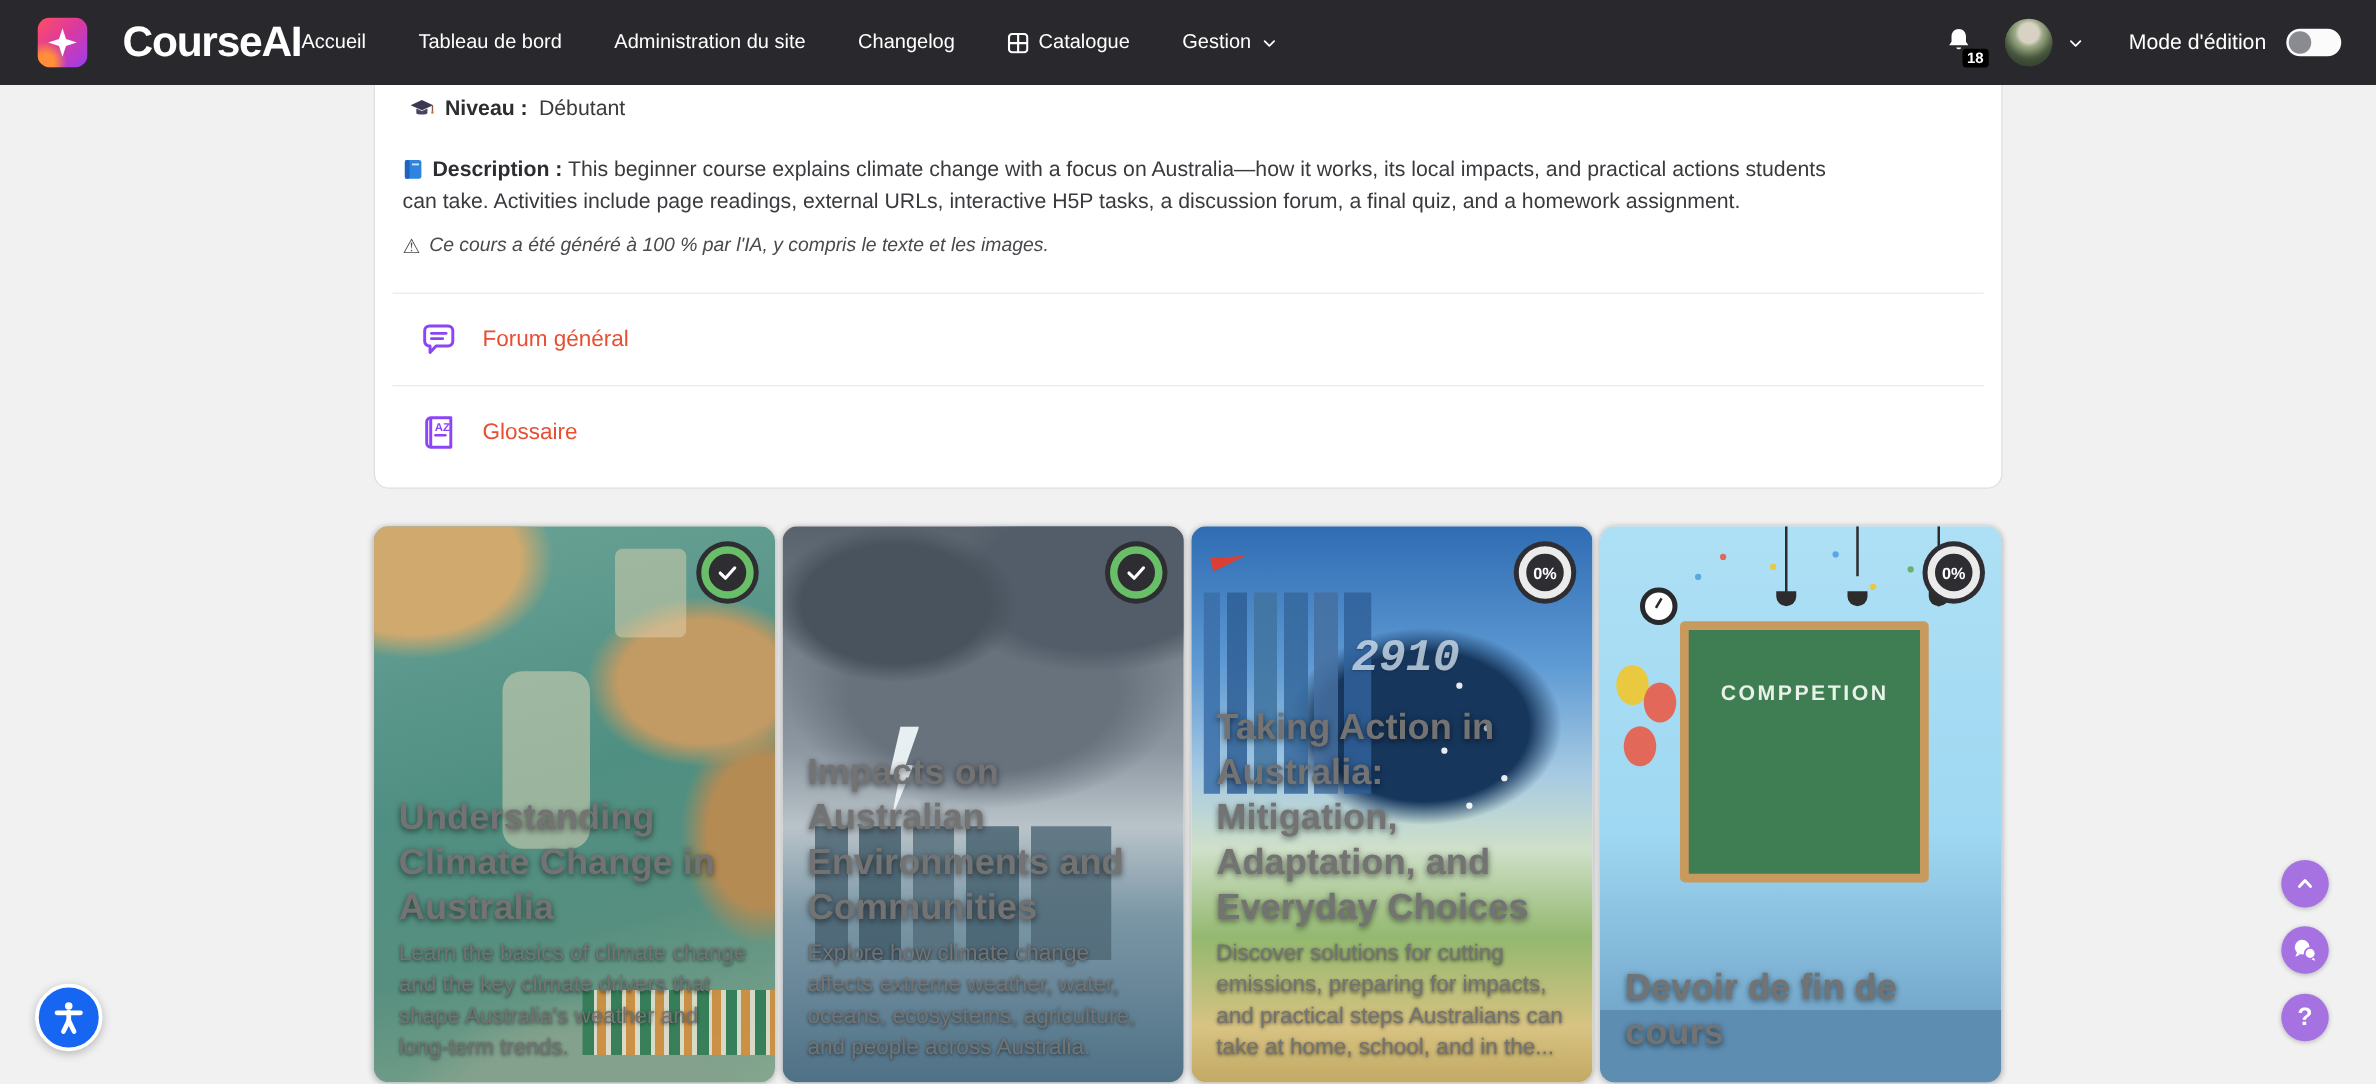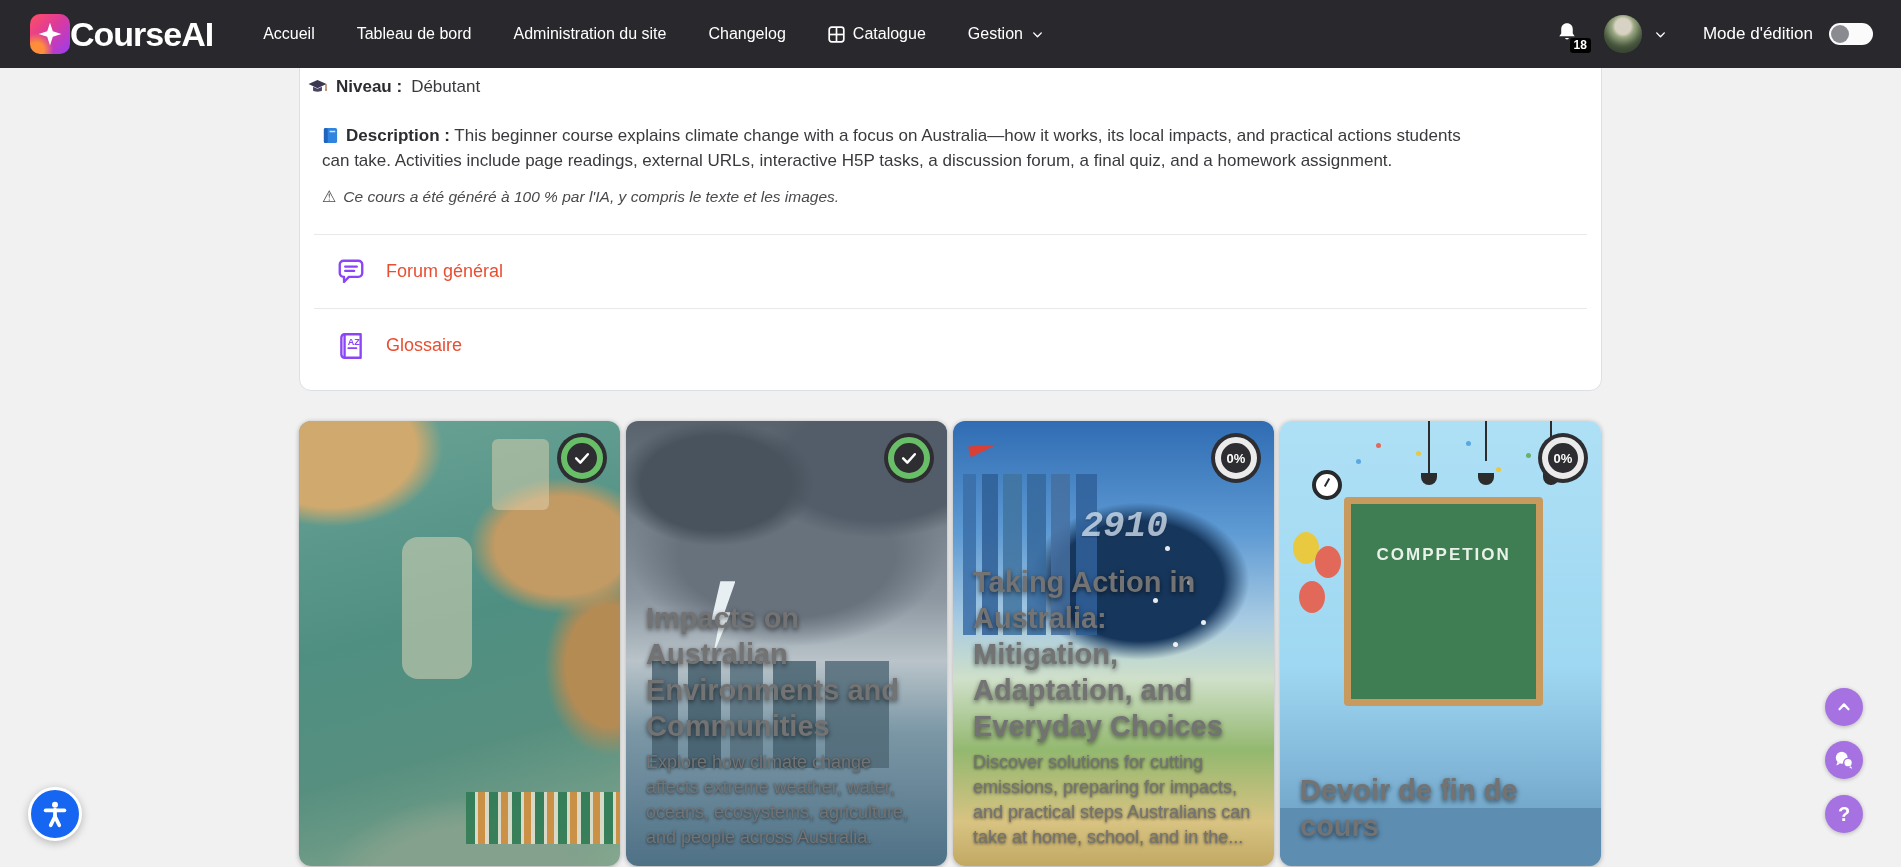--- a/index.html
+++ b/index.html
@@ -2,21 +2,21 @@
 <html><head>
 <meta charset="utf-8">
 <style>
   * { margin:0; padding:0; box-sizing:border-box; }
   html,body { width:1901px; height:867px; overflow:hidden; }
   body { position:relative; background:#f1f1f2; font-family:"Liberation Sans", sans-serif; }
 
   
   .navbar { position:absolute; top:0; left:0; right:0; height:68px; background:#29292d;
             display:flex; align-items:center; padding:0 28px 0 30px; z-index:50; }
-  .brand { display:flex; align-items:flex-end; gap:0; margin-right:50px; cursor:pointer; }
+  .brand { display:flex; align-items:flex-end; gap:28px; cursor:pointer; }
   .logo { width:40px; height:40px; border-radius:10px; flex:0 0 auto;
           background: radial-gradient(26px 26px at 16% 90%, #ff8d3a 0 28%, rgba(255,141,58,0) 65%),
                       linear-gradient(135deg,#ff4f63 0%, #dd3a9b 45%, #9a3df0 100%);
           display:flex; align-items:center; justify-content:center; }
   .brand-name { color:#fff; font-size:34px; font-weight:700; letter-spacing:-1px; }
   .nav-links { display:flex; align-items:center; gap:42px; }
   .nav-link { color:#fff; font-size:16px; text-decoration:none; display:flex; align-items:center; gap:8px; cursor:pointer; white-space:nowrap; }
   .nav-right { margin-left:auto; display:flex; align-items:center; }
   .bell-wrap { position:relative; margin-right:26px; cursor:pointer; }
   .bell-badge { position:absolute; right:-13px; bottom:-5px; background:#000000; color:#fff;
@@ -25,21 +25,21 @@
   .avatar { width:38px; height:38px; border-radius:50%;
             background: radial-gradient(circle at 50% 30%, #d8d2c4 0 24%, #9daa85 34%, #5d7050 62%, #394733 100%);
             box-shadow: inset 0 -8px 8px rgba(40,50,35,.55); }
   .edit-label { color:#fff; font-size:17px; margin:0 16px 0 36px; }
   .toggle { width:44px; height:22px; border-radius:11px; background:#fbfbfc; position:relative; cursor:pointer; }
   .toggle-knob { position:absolute; left:2px; top:2px; width:18px; height:18px; border-radius:50%; background:#898b90; }
 
   
   .info-card { position:absolute; left:299px; top:-28px; width:1303px; height:419px;
                background:#fff; border:1px solid #dcdfe3; border-radius:12px; z-index:5; }
-  .row-level { position:absolute; left:8px; top:104px; display:flex; align-items:center; gap:9px;
+  .row-level { position:absolute; left:28px; top:104px; display:flex; align-items:center; gap:9px;
                font-size:17px; color:#3a3a3e; }
   .lbl { font-weight:700; color:#2c2c31; }
   .desc-block { position:absolute; left:22px; top:150px; width:1170px; font-size:17px; line-height:25px; color:#3a3a3e; }
   .desc-icon { display:inline-block; vertical-align:-3px; margin-right:7px; }
   .disclaimer { position:absolute; left:22px; top:214px; font-size:15.5px; font-style:italic; color:#4a4a4e;
                 display:flex; align-items:center; gap:7px; }
   .warn-glyph { font-style:normal; font-size:16px; color:#4a4a4e; }
   .act-row { position:absolute; left:14px; right:14px; height:74px; display:flex; align-items:center;
              gap:20px; padding-left:22px; border-top:1px solid #e8e9eb; cursor:pointer; }
   .act-row1 { top:261px; }
@@ -241,20 +241,24 @@
         <div class="s1-panel2"></div>
         <div class="s1-bars"></div>
     </div>
     <div class="badge">
       <div class="badge-ring">
         <svg width="20" height="20" viewBox="0 0 24 24">
           <polyline points="5 12.5 10 17.5 19 7.5" fill="none" stroke="#ffffff" stroke-width="3" stroke-linecap="round" stroke-linejoin="round"></polyline>
         </svg>
       </div>
     </div>
+    <div class="card-text">
+      <div class="card-title">Understanding Climate Change in Australia</div>
+      <div class="card-desc">Learn the basics of climate change and the key climate drivers that shape Australia's weather and long-term trends.</div>
+    </div>
   </article>
 
   <article class="course-card">
     <div class="scene scene2">
       <div class="s2-city"></div>
         <div class="s2-bolt"></div>
     </div>
     <div class="badge">
       <div class="badge-ring">
         <svg width="20" height="20" viewBox="0 0 24 24">

